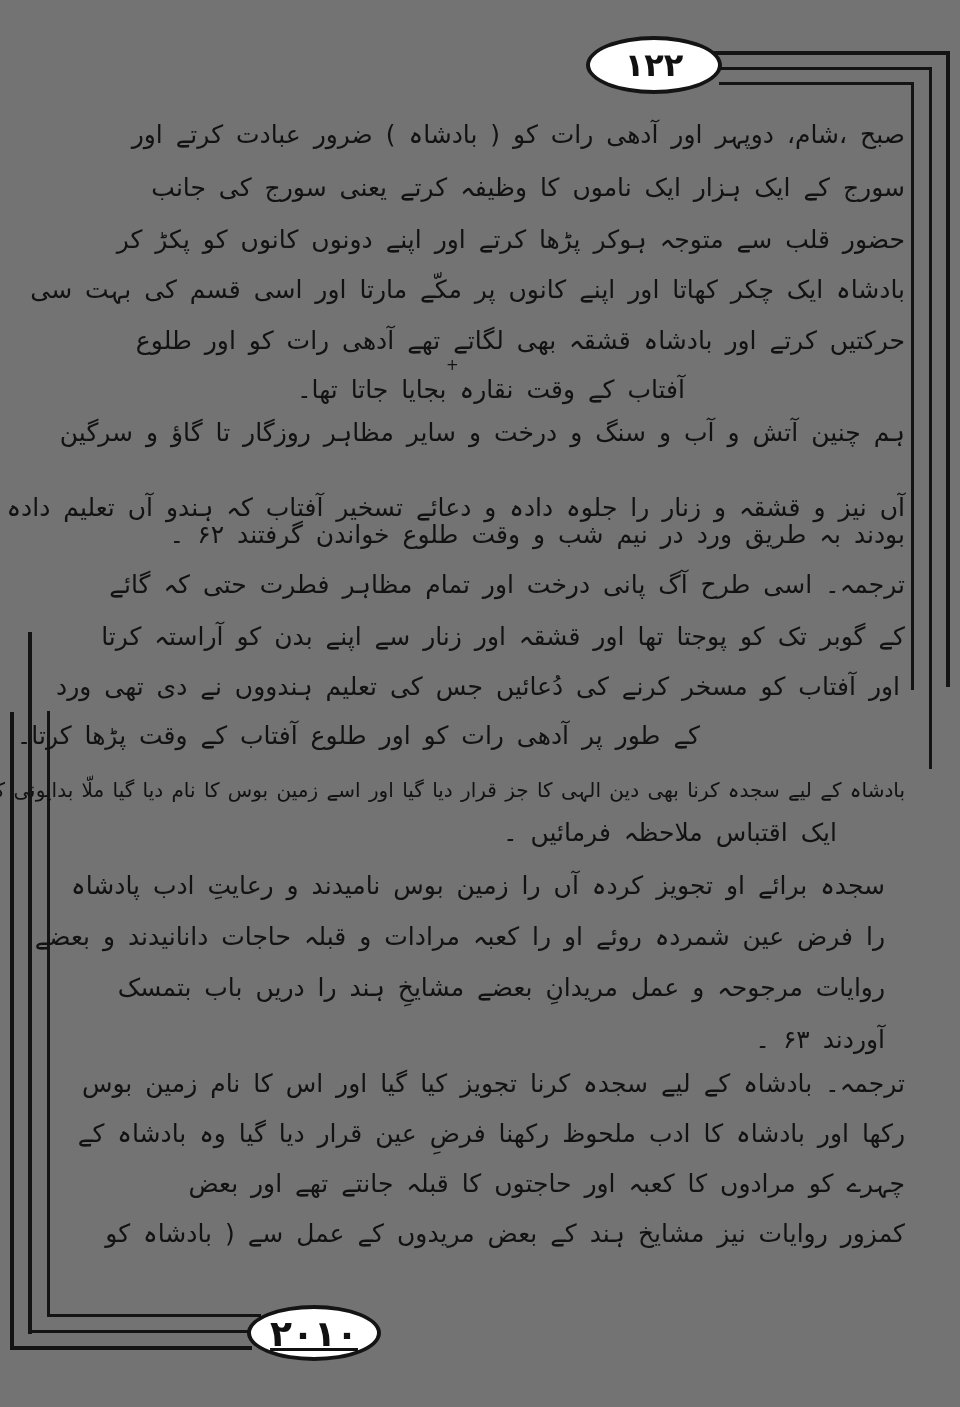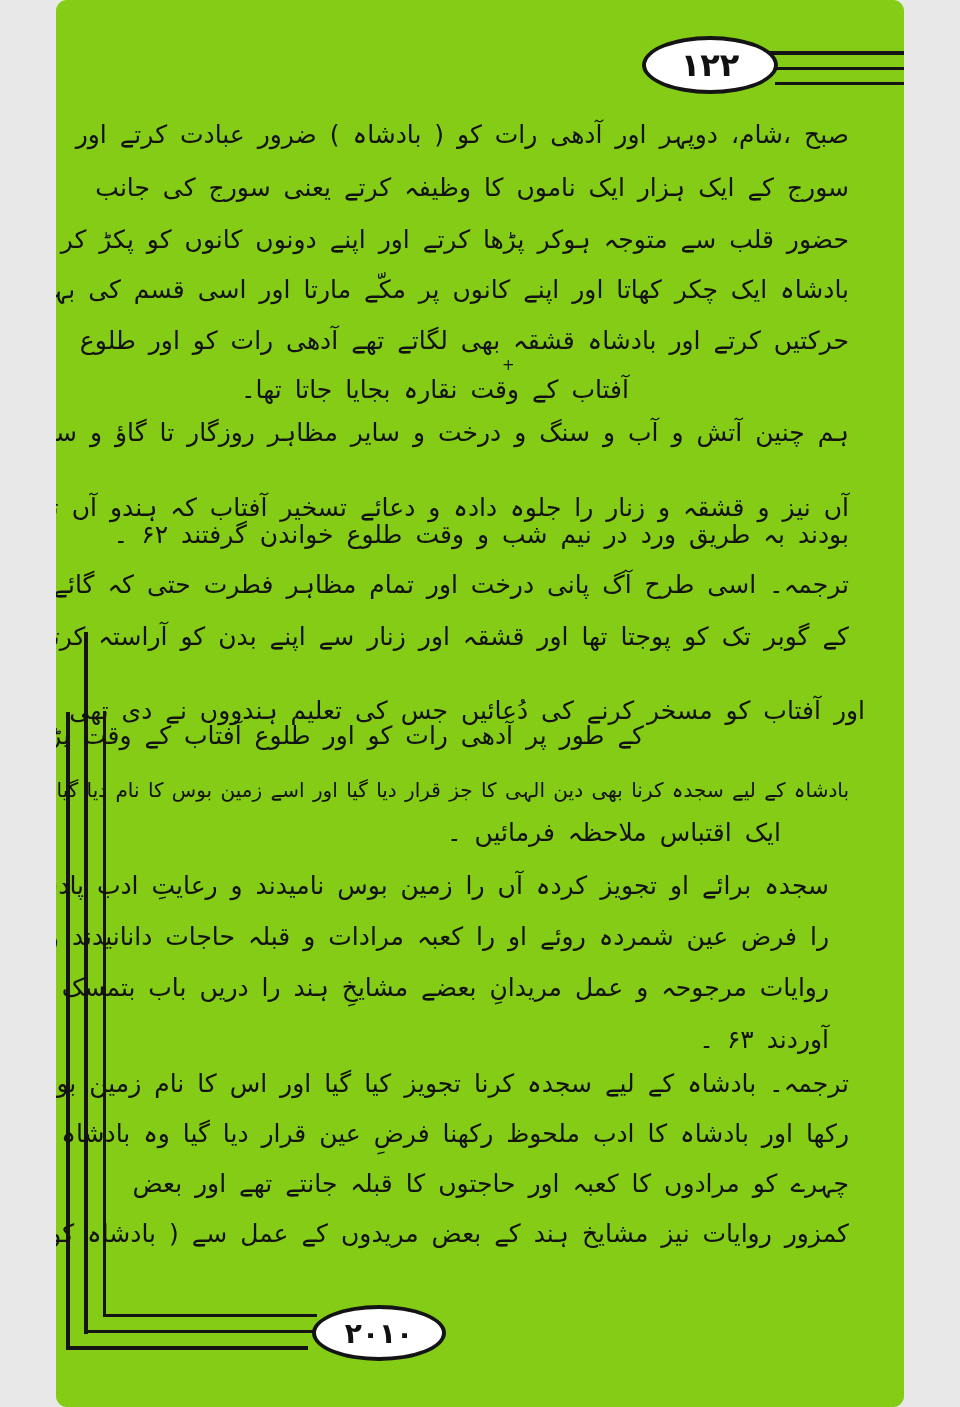--- a/index.html
+++ b/index.html
@@ -1,25 +1,24 @@
 <!DOCTYPE html>
 <html lang="ur"><head>
 <meta charset="utf-8">
 <style>
   html,body{margin:0;padding:0;}
   body{background:#e8e8e8;}
   .page{
     position:relative;
-    width:848px;height:1407px;
+    width:960px;height:1407px;
     margin:0 auto;
-    background:#84cc16;
+    background:#737373;
     overflow:hidden;
     font-family:"DejaVu Sans",sans-serif;
     color:#111111;
-    border-radius:11px;
   }
   
   .line{
     position:absolute;
     direction:rtl;
     unicode-bidi:embed;
     white-space:nowrap;
     font-size:25px;
     line-height:40px;
     word-spacing:5px;
@@ -33,21 +32,21 @@
     position:absolute;
     background:#ffffff;
     border:4px solid #141414;
     border-radius:50%;
     display:flex;align-items:center;justify-content:center;
     direction:rtl;
     font-weight:bold;
     z-index:5;
   }
   .oval-top{left:586px;top:36px;width:128px;height:50px;font-size:32px;}
-  .oval-bottom{left:256px;top:1305px;width:126px;height:48px;font-size:28px;}
+  .oval-bottom{left:247px;top:1305px;width:126px;height:48px;font-size:36px;text-decoration:underline;}
   .footnote-mark{
     position:absolute;left:446px;top:356px;
     font-size:15px;color:#121212;z-index:2;
   }
 </style>
 </head>
 <body>
 
 <div class="page">
 
@@ -79,21 +78,21 @@
   <div class="line" style="top:168px;right:55px;">سورج کے ایک ہزار ایک ناموں کا وظیفہ کرتے یعنی سورج کی جانب</div>
   <div class="line" style="top:220px;right:55px;">حضور قلب سے متوجہ ہوکر پڑھا کرتے اور اپنے دونوں کانوں کو پکڑ کر</div>
   <div class="line" style="top:270px;right:55px;">بادشاہ ایک چکر کھاتا اور اپنے کانوں پر مکّے مارتا اور اسی قسم کی بہت سی</div>
   <div class="line" style="top:321px;right:55px;">حرکتیں کرتے اور بادشاہ قشقہ بھی لگاتے تھے آدھی رات کو اور طلوع</div>
   <div class="line" style="top:370px;right:275px;">آفتاب کے وقت نقارہ بجایا جاتا تھا۔</div>
   <div class="line" style="top:413px;right:55px;">ہم چنین آتش و آب و سنگ و درخت و سایر مظاہر روزگار تا گاؤ و سرگین</div>
   <div class="line" style="top:463px;right:55px;margin-top:25px;">آں نیز و قشقہ و زنار را جلوہ دادہ و دعائے تسخیر آفتاب کہ ہندو آں تعلیم دادہ</div>
   <div class="line" style="top:515px;right:55px;">بودند بہ طریق ورد در نیم شب و وقت طلوع خواندن گرفتند ۶۲ ۔</div>
   <div class="line" style="top:565px;right:55px;">ترجمہ۔ اسی طرح آگ پانی درخت اور تمام مظاہر فطرت حتی کہ گائے</div>
   <div class="line" style="top:617px;right:55px;">کے گوبر تک کو پوجتا تھا اور قشقہ اور زنار سے اپنے بدن کو آراستہ کرتا</div>
-  <div class="line" style="top:667px;right:39px;margin-top:24px;">اور آفتاب کو مسخر کرنے کی دُعائیں جس کی تعلیم ہندووں نے دی تھی ورد</div>
+  <div class="line" style="top:667px;right:60px;">اور آفتاب کو مسخر کرنے کی دُعائیں جس کی تعلیم ہندووں نے دی تھی ورد</div>
   <div class="line" style="top:716px;right:260px;">کے طور پر آدھی رات کو اور طلوع آفتاب کے وقت پڑھا کرتا۔</div>
   <div class="line long" style="top:770px;right:55px;">بادشاہ کے لیے سجدہ کرنا بھی دین الہی کا جز قرار دیا گیا اور اسے زمین بوس کا نام دیا گیا ملّا بدایونی کا</div>
   <div class="line" style="top:813px;right:123px;margin-left:24px;">ایک اقتباس ملاحظہ فرمائیں ۔</div>
   <div class="line" style="top:917px;right:75px;">را فرض عین شمردہ روئے او را کعبہ مرادات و قبلہ حاجات دانانیدند و بعضے</div>
   <div class="line" style="top:866px;right:75px;">سجدہ برائے او تجویز کردہ آں را زمین بوس نامیدند و رعایتِ ادب پادشاہ</div>
   <div class="line" style="top:968px;right:75px;">روایات مرجوحہ و عمل مریدانِ بعضے مشایخِ ہند را دریں باب بتمسک</div>
   <div class="line" style="top:1020px;right:75px;">آوردند ۶۳ ۔</div>
   <div class="line" style="top:1064px;right:55px;margin-left:13px;">ترجمہ۔ بادشاہ کے لیے سجدہ کرنا تجویز کیا گیا اور اس کا نام زمین بوس</div>
   <div class="line" style="top:1114px;right:55px;">رکھا اور بادشاہ کا ادب ملحوظ رکھنا فرضِ عین قرار دیا گیا وہ بادشاہ کے</div>
   <div class="line" style="top:1164px;right:55px;">چہرے کو مرادوں کا کعبہ اور حاجتوں کا قبلہ جانتے تھے اور بعض</div>

